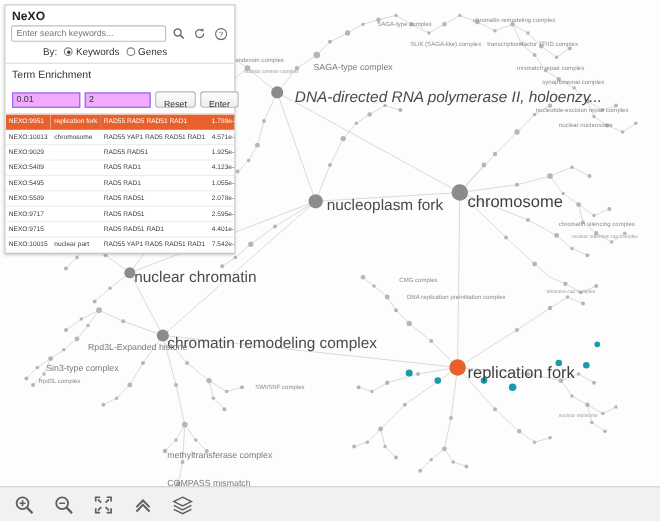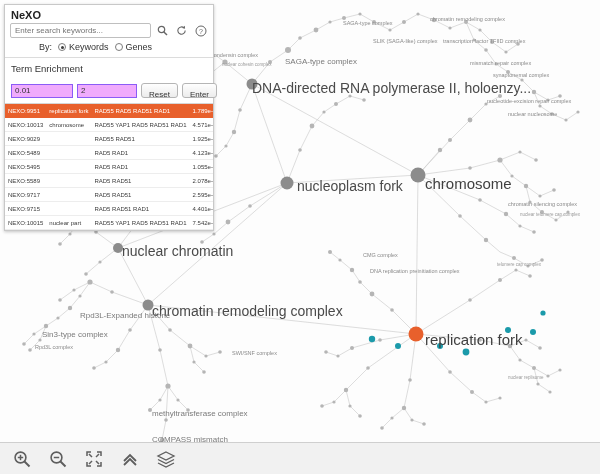--- a/index.html
+++ b/index.html
@@ -537,21 +537,21 @@
         <circle cx="252" cy="84" r="5.5" fill="#8c8c8c"></circle>
         <circle cx="118" cy="248" r="5" fill="#8c8c8c"></circle>
       </g>
     </svg>
 
     <div id="net-labels">
         <div class="net-label huge" style="left: 425px; top: 175px;">chromosome</div>
         <div class="net-label big" style="left: 297px; top: 178px;">nucleoplasm fork</div>
         <div class="net-label huge" style="left: 425px; top: 331px;">replication fork</div>
         <div class="net-label big" style="left: 152px; top: 303px;">chromatin remodeling complex</div>
-        <div class="net-label big" style="left: 252px; top: 80px;">DNA-directed RNA polymerase II, holoenzy...</div>
+        <div class="net-label big" style="left: 268px; top: 80px; font-style: italic;">DNA-directed RNA polymerase II, holoenzy...</div>
         <div class="net-label big" style="left: 122px; top: 243px;">nuclear chromatin</div>
         <div class="net-label mid" style="left: 285px; top: 57px;">SAGA-type complex</div>
         <div class="net-label small" style="left: 343px; top: 20px;">SAGA-type complex</div>
         <div class="net-label small" style="left: 373px; top: 38px;">SLIK (SAGA-like) complex</div>
         <div class="net-label small" style="left: 443px; top: 38px;">transcription factor TFIID complex</div>
         <div class="net-label small" style="left: 430px; top: 16px;">chromatin remodeling complex</div>
         <div class="net-label small" style="left: 487px; top: 98px;">nucleotide-excision repair complex</div>
         <div class="net-label small" style="left: 508px; top: 111px;">nuclear nucleosome</div>
         <div class="net-label small" style="left: 470px; top: 60px;">mismatch repair complex</div>
         <div class="net-label small" style="left: 493px; top: 72px;">synaptonemal complex</div>

